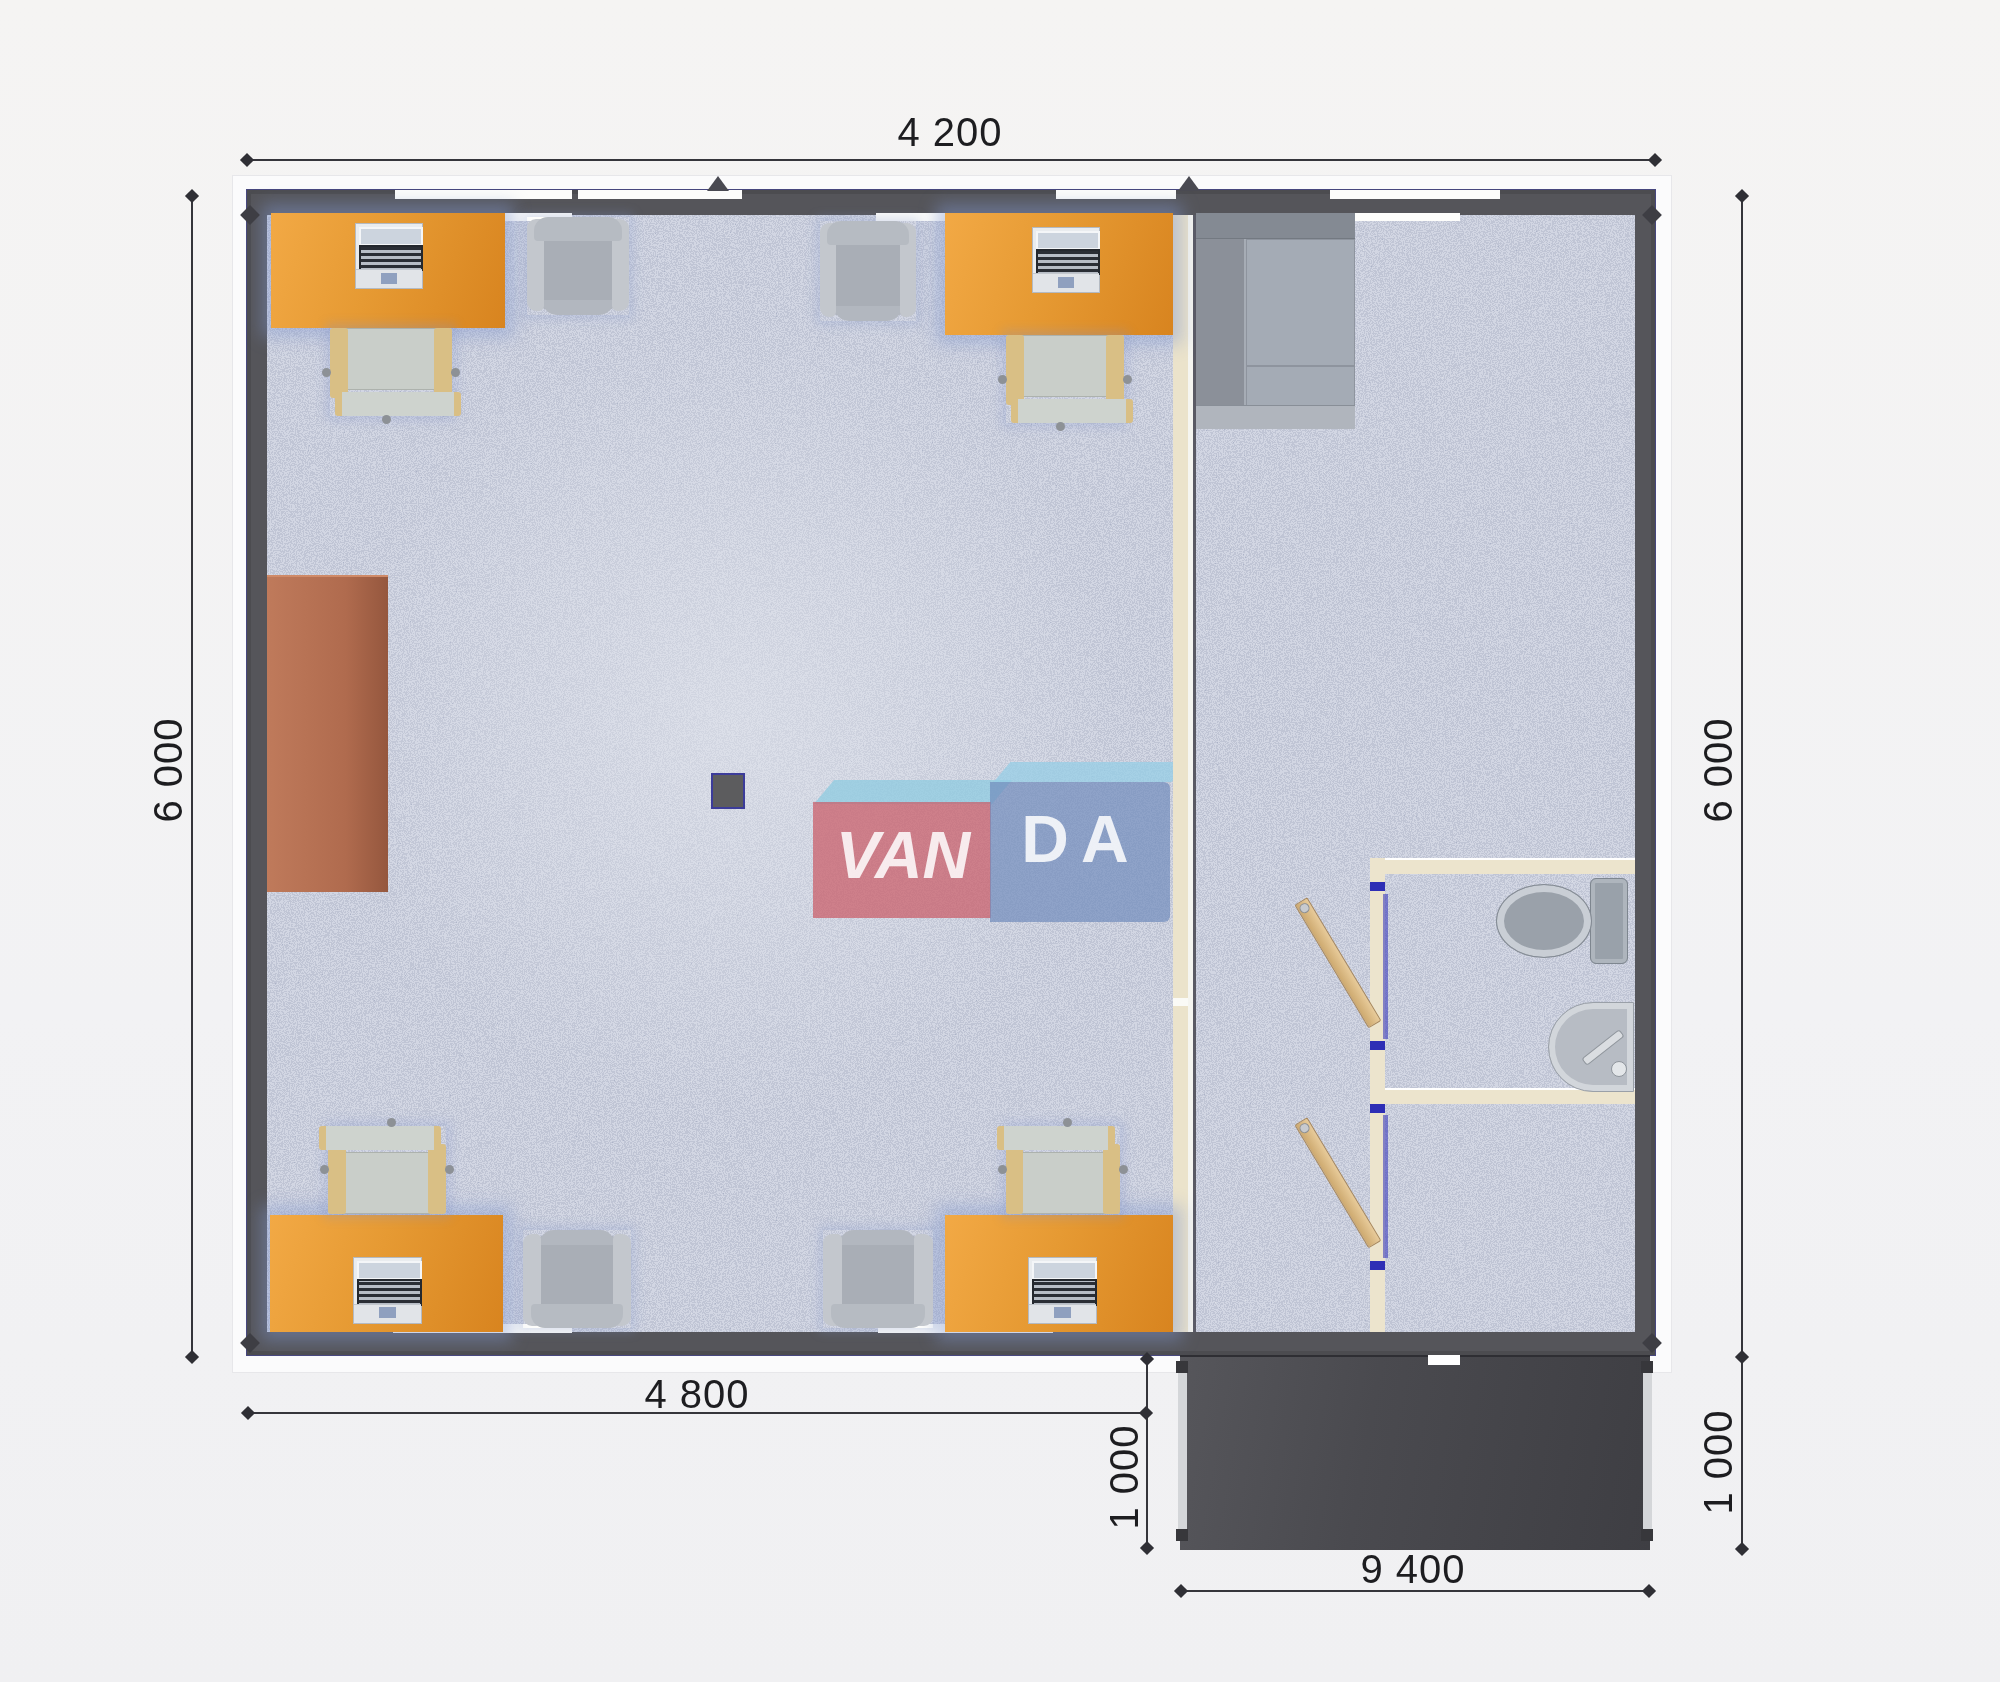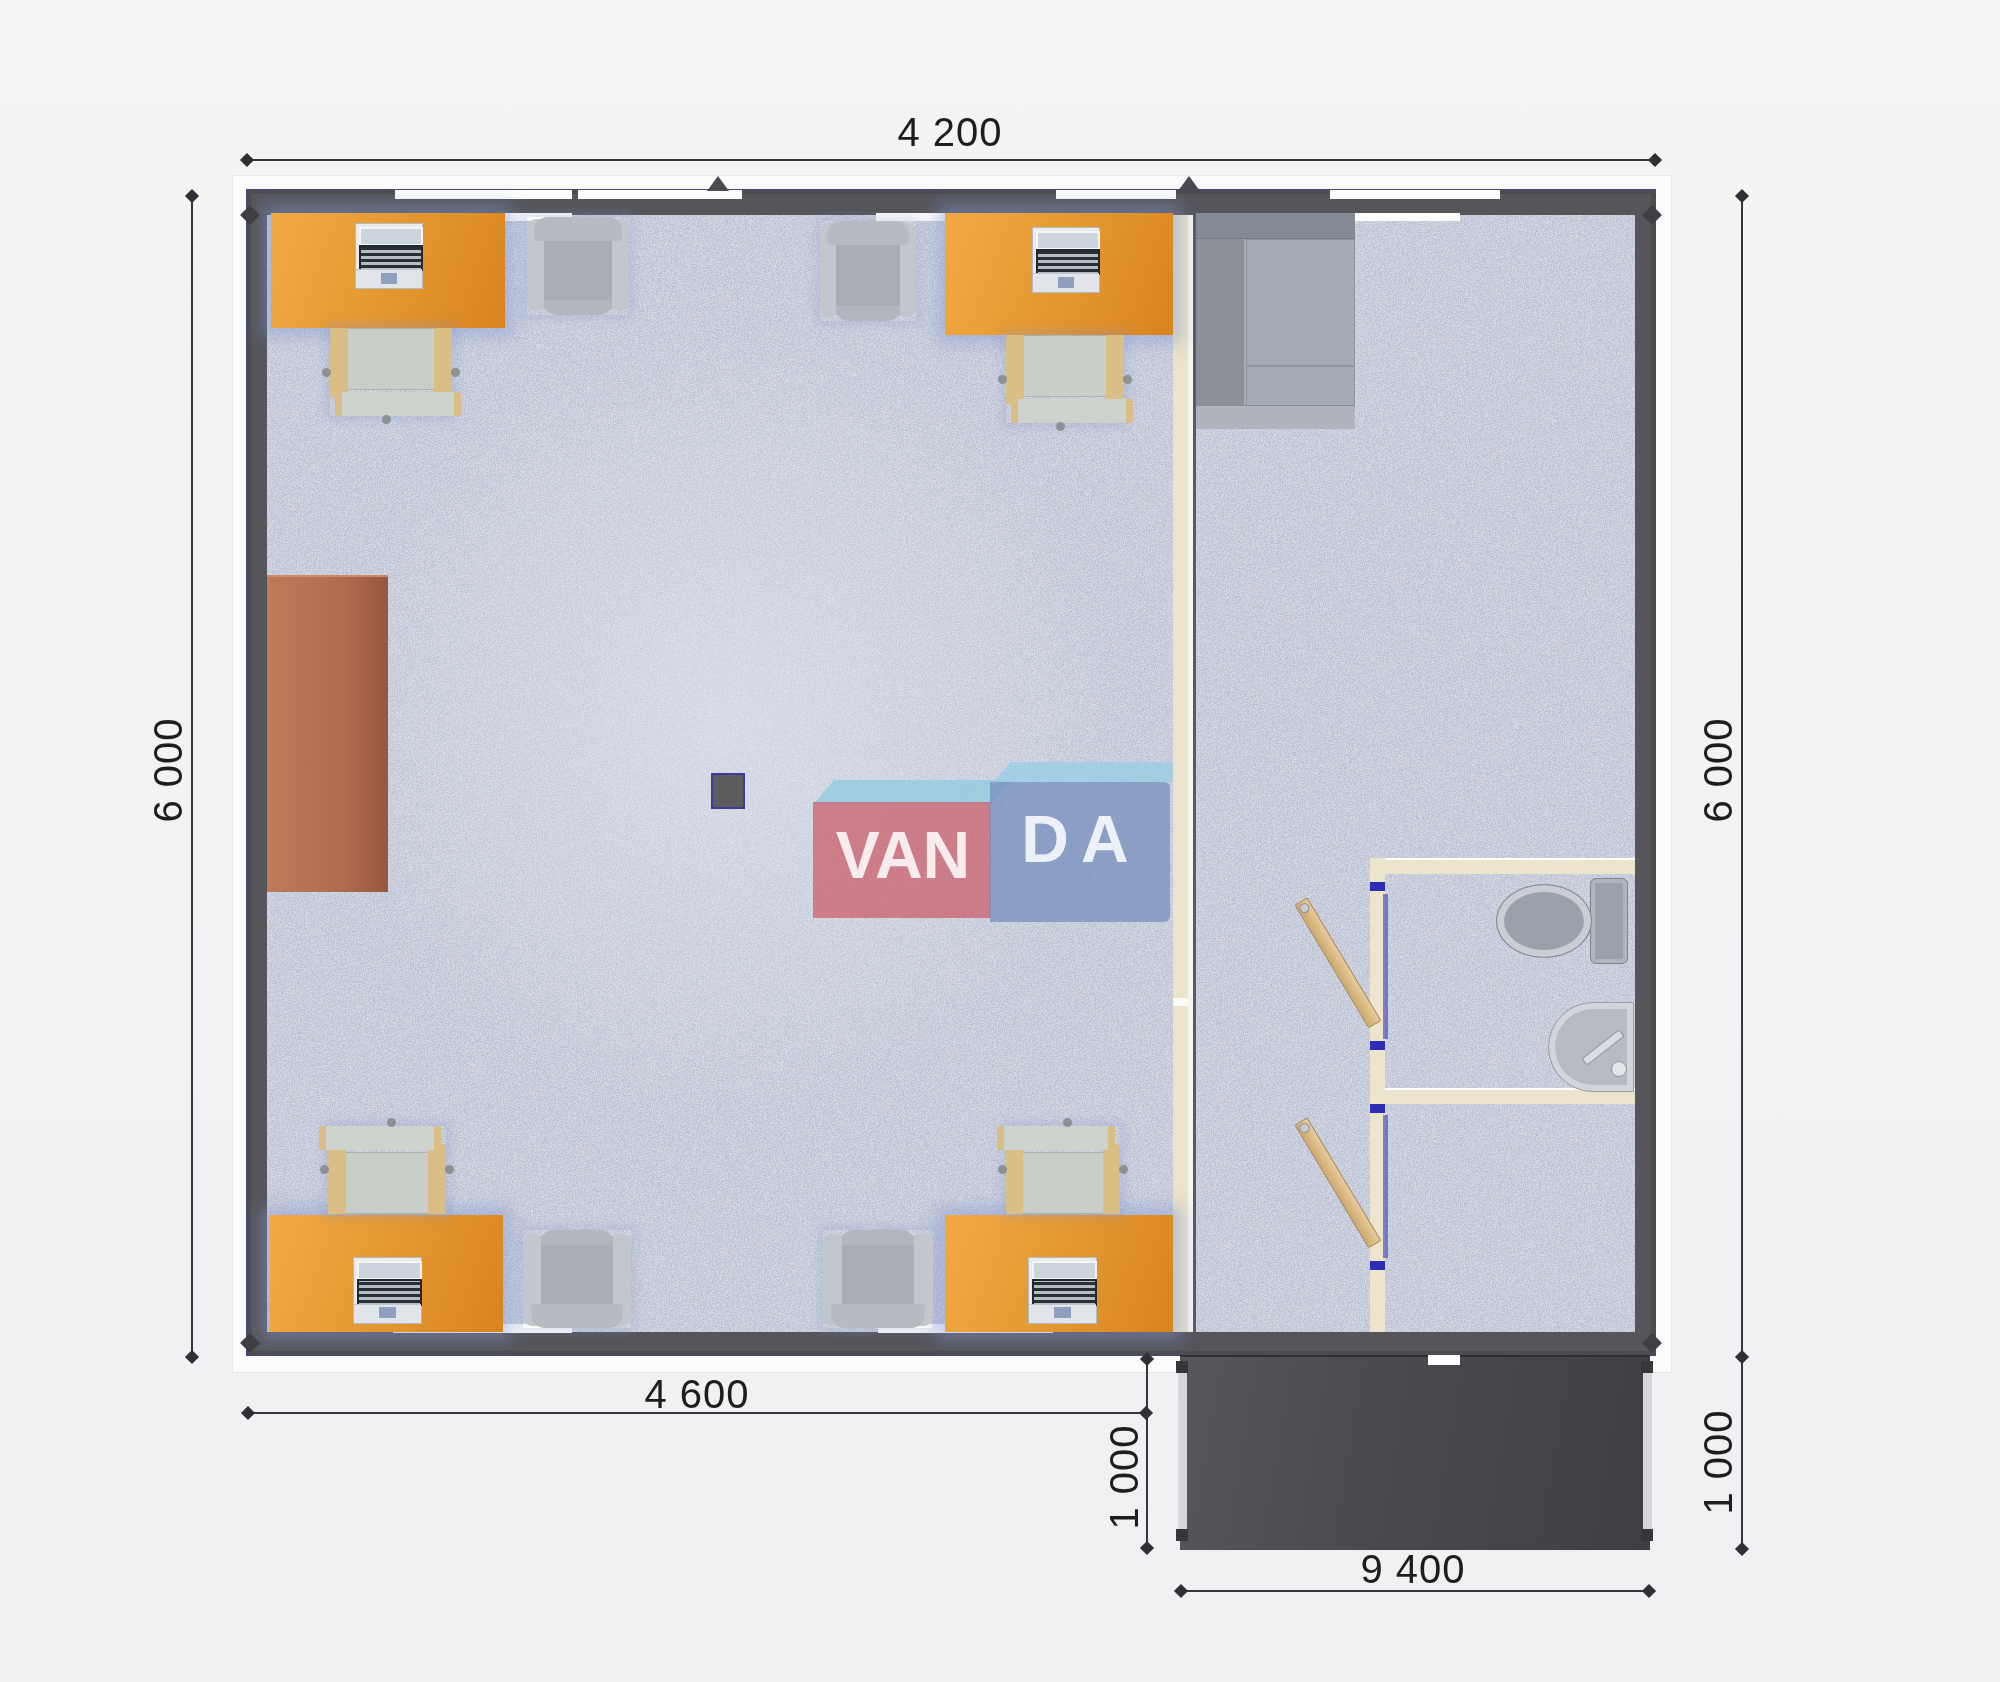--- a/index.html
+++ b/index.html
@@ -59,21 +59,21 @@
   <rect width="1368" height="1117" fill="#bdc3d1"></rect>
   <rect width="1368" height="1117" filter="url(#spk)"></rect>
 </svg>
 <div class="abs" style="left:340px;top:330px;width:780px;height:780px;background:radial-gradient(closest-side,rgba(228,231,238,0.55),rgba(228,231,238,0));"></div>
 
 <div class="abs" style="left:808px;top:754px;width:364px;height:166px;">
   <div class="abs" style="left:16px;top:26px;width:178px;height:24px;background:rgba(142,203,224,0.75);transform:skewX(-40deg);"></div>
   <div class="abs" style="left:194px;top:8px;width:178px;height:20px;background:rgba(150,206,229,0.75);transform:skewX(-40deg);"></div>
   <div class="abs" style="left:5px;top:48px;width:178px;height:116px;background:rgba(203,92,102,0.72);"></div>
   <div class="abs" style="left:182px;top:28px;width:180px;height:140px;background:rgba(112,140,188,0.70);border-radius:0 6px 6px 0;"></div>
-  <div class="logo-text" style="left:8px;top:68px;width:174px;">VAN</div>
+  <div class="logo-text" style="left:8px;top:68px;width:174px;font-style:italic;">VAN</div>
   <div class="logo-text" style="left:186px;top:52px;width:174px;letter-spacing:12px;">DA</div>
 </div>
 
 <div class="abs" style="left:1173px;top:215px;width:15px;height:1117px;background:#ebe3cb;"></div>
 <div class="abs" style="left:1188px;top:215px;width:5px;height:1117px;background:#f5f5f0;"></div>
 <div class="abs" style="left:1193px;top:215px;width:3px;height:1117px;background:#5a5a64;"></div>
 <div class="abs" style="left:1173px;top:998px;width:15px;height:8px;background:#fafaf6;"></div>
 
 <div class="abs" style="left:1370px;top:858px;width:265px;height:14px;background:#ece4cd;border-top:2px solid #ffffff;"></div>
 <div class="abs" style="left:1370px;top:858px;width:15px;height:474px;background:#ece4cd;"></div>
@@ -232,21 +232,21 @@
 <div class="abs dline" style="left:247px;top:159px;width:1408px;height:2px;"></div>
 <div class="abs dline" style="left:191px;top:195px;width:2px;height:1163px;"></div>
 <div class="abs dline" style="left:1741px;top:195px;width:2px;height:1355px;"></div>
 <div class="abs dline" style="left:247px;top:1412px;width:900px;height:2px;"></div>
 <div class="abs dline" style="left:1146px;top:1358px;width:2px;height:190px;"></div>
 <div class="abs dline" style="left:1180px;top:1590px;width:470px;height:2px;"></div>
 
 <div class="abs dim" style="left:850px;top:112px;width:200px;">4 200</div>
 <div class="abs dim vdim" style="left:88px;top:750px;width:160px;">6 000</div>
 <div class="abs dim vdim" style="left:1638px;top:750px;width:160px;">6 000</div>
-<div class="abs dim" style="left:597px;top:1374px;width:200px;">4 600</div>
+<div class="abs dim" style="left:597px;top:1374px;width:200px;">4 800</div>
 <div class="abs dim vdim" style="left:1044px;top:1457px;width:160px;">1 000</div>
 <div class="abs dim vdim" style="left:1638px;top:1442px;width:160px;">1 000</div>
 <div class="abs dim" style="left:1313px;top:1549px;width:200px;">9 400</div>
 
 <div class="abs tick" style="left:242px;top:155px;"></div>
 <div class="abs tick" style="left:1650px;top:155px;"></div>
 <div class="abs tick" style="left:187px;top:191px;"></div>
 <div class="abs tick" style="left:187px;top:1352px;"></div>
 <div class="abs tick" style="left:1737px;top:191px;"></div>
 <div class="abs tick" style="left:1737px;top:1352px;"></div>

